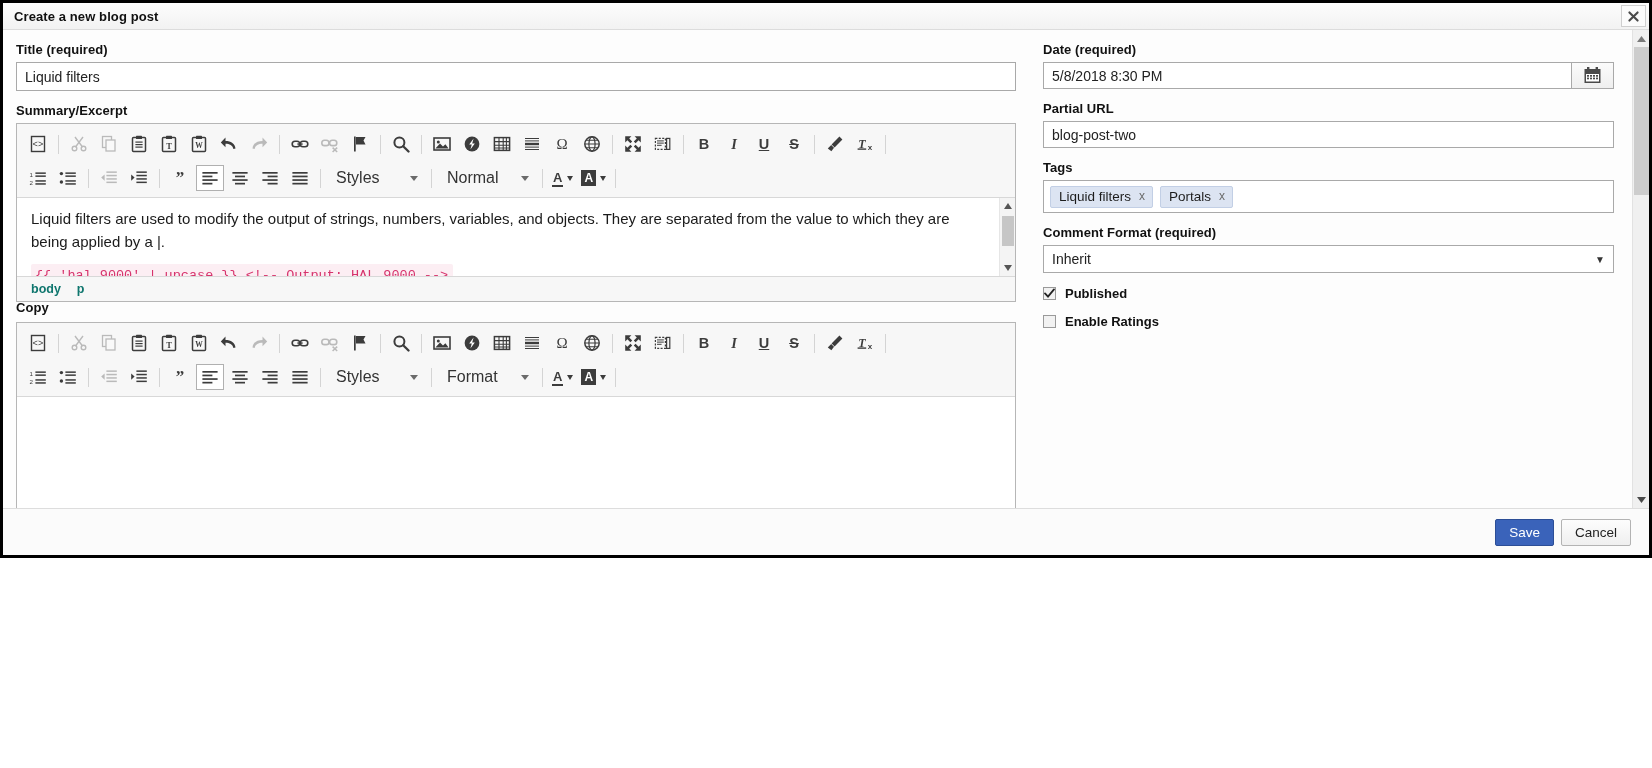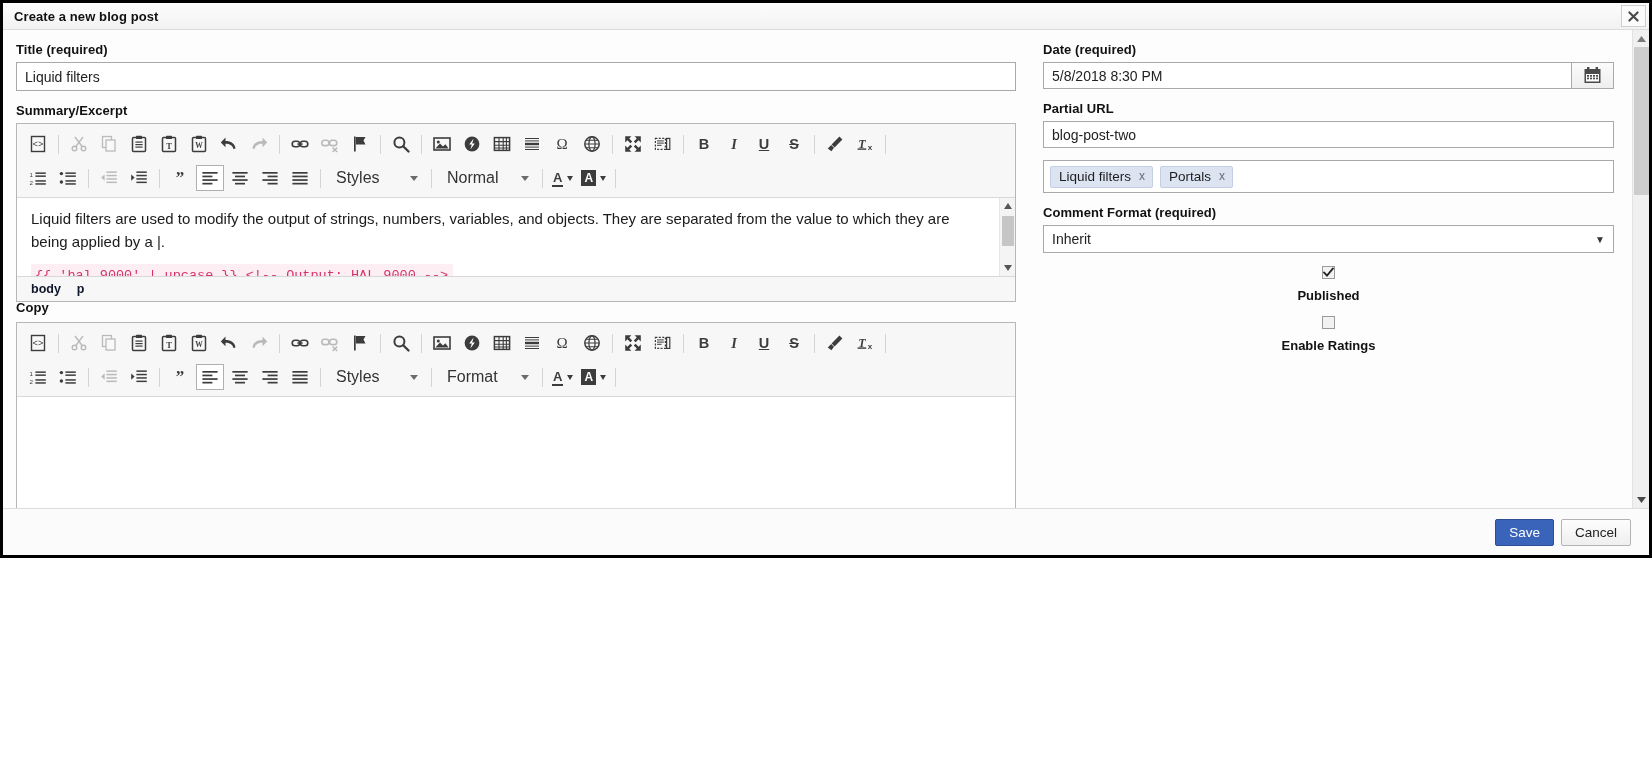--- a/index.html
+++ b/index.html
@@ -214,21 +214,21 @@
     width: 12px; height: 30px; background: #c6c6c6; cursor: pointer;
   }
   .cke-bottom {
     height: 25px;
     background: #f7f7f7;
     border-top: 1px solid #d8d8d8;
     display: flex; align-items: center;
     padding-left: 14px;
     gap: 16px;
     font-size: 12.5px;
-    color: #0f172a;
+    color: #0f766e;
     font-weight: bold;
   }
   .cke-bottom span { cursor: pointer; }
 
   
   .date-wrap { display: flex; width: 100%; border-radius: 13px; }
   .date-wrap .finput { border-right: none; }
   .cal-btn {
     width: 47px; height: 27px;
     border: 1px solid #a9a9a9;
@@ -272,21 +272,21 @@
     outline: none;
     cursor: pointer;
   }
   .sel-wrap .selcar {
     position: absolute; right: 9px; top: 9px;
     pointer-events: none;
     font-size: 10px; color: #333;
   }
 
   
-  .chk-row { display: flex; align-items: center; gap: 9px; margin-top: 13px; flex-direction: column; }
+  .chk-row { display: flex; align-items: center; gap: 9px; margin-top: 13px; }
   .chk {
     width: 13px; height: 13px;
     border: 1px solid #9a9a9a;
     background: #f2f2f2;
     display: flex; align-items: center; justify-content: center;
     cursor: pointer;
   }
   .chk-lab { font-size: 13px; font-weight: bold; color: #111; cursor: pointer; }
 
   
@@ -983,20 +983,21 @@
                 <rect x="9" y="10.6" width="2" height="1.7"></rect>
                   <rect x="12" y="10.6" width="2" height="1.7"></rect>
               </g>
             </svg>
           </div>
         </div>
 
         <label class="flabel">Partial URL</label>
         <input class="finput field-gap" value="blog-post-two" style="">
 
+        <label class="flabel">Tags</label>
         <div class="tags-box field-gap" id="tags-box">
             <span class="tag">
               <span>Liquid filters</span>
               <span class="x">x</span>
             </span>
             <span class="tag">
               <span>Portals</span>
               <span class="x">x</span>
             </span>
           </div>

